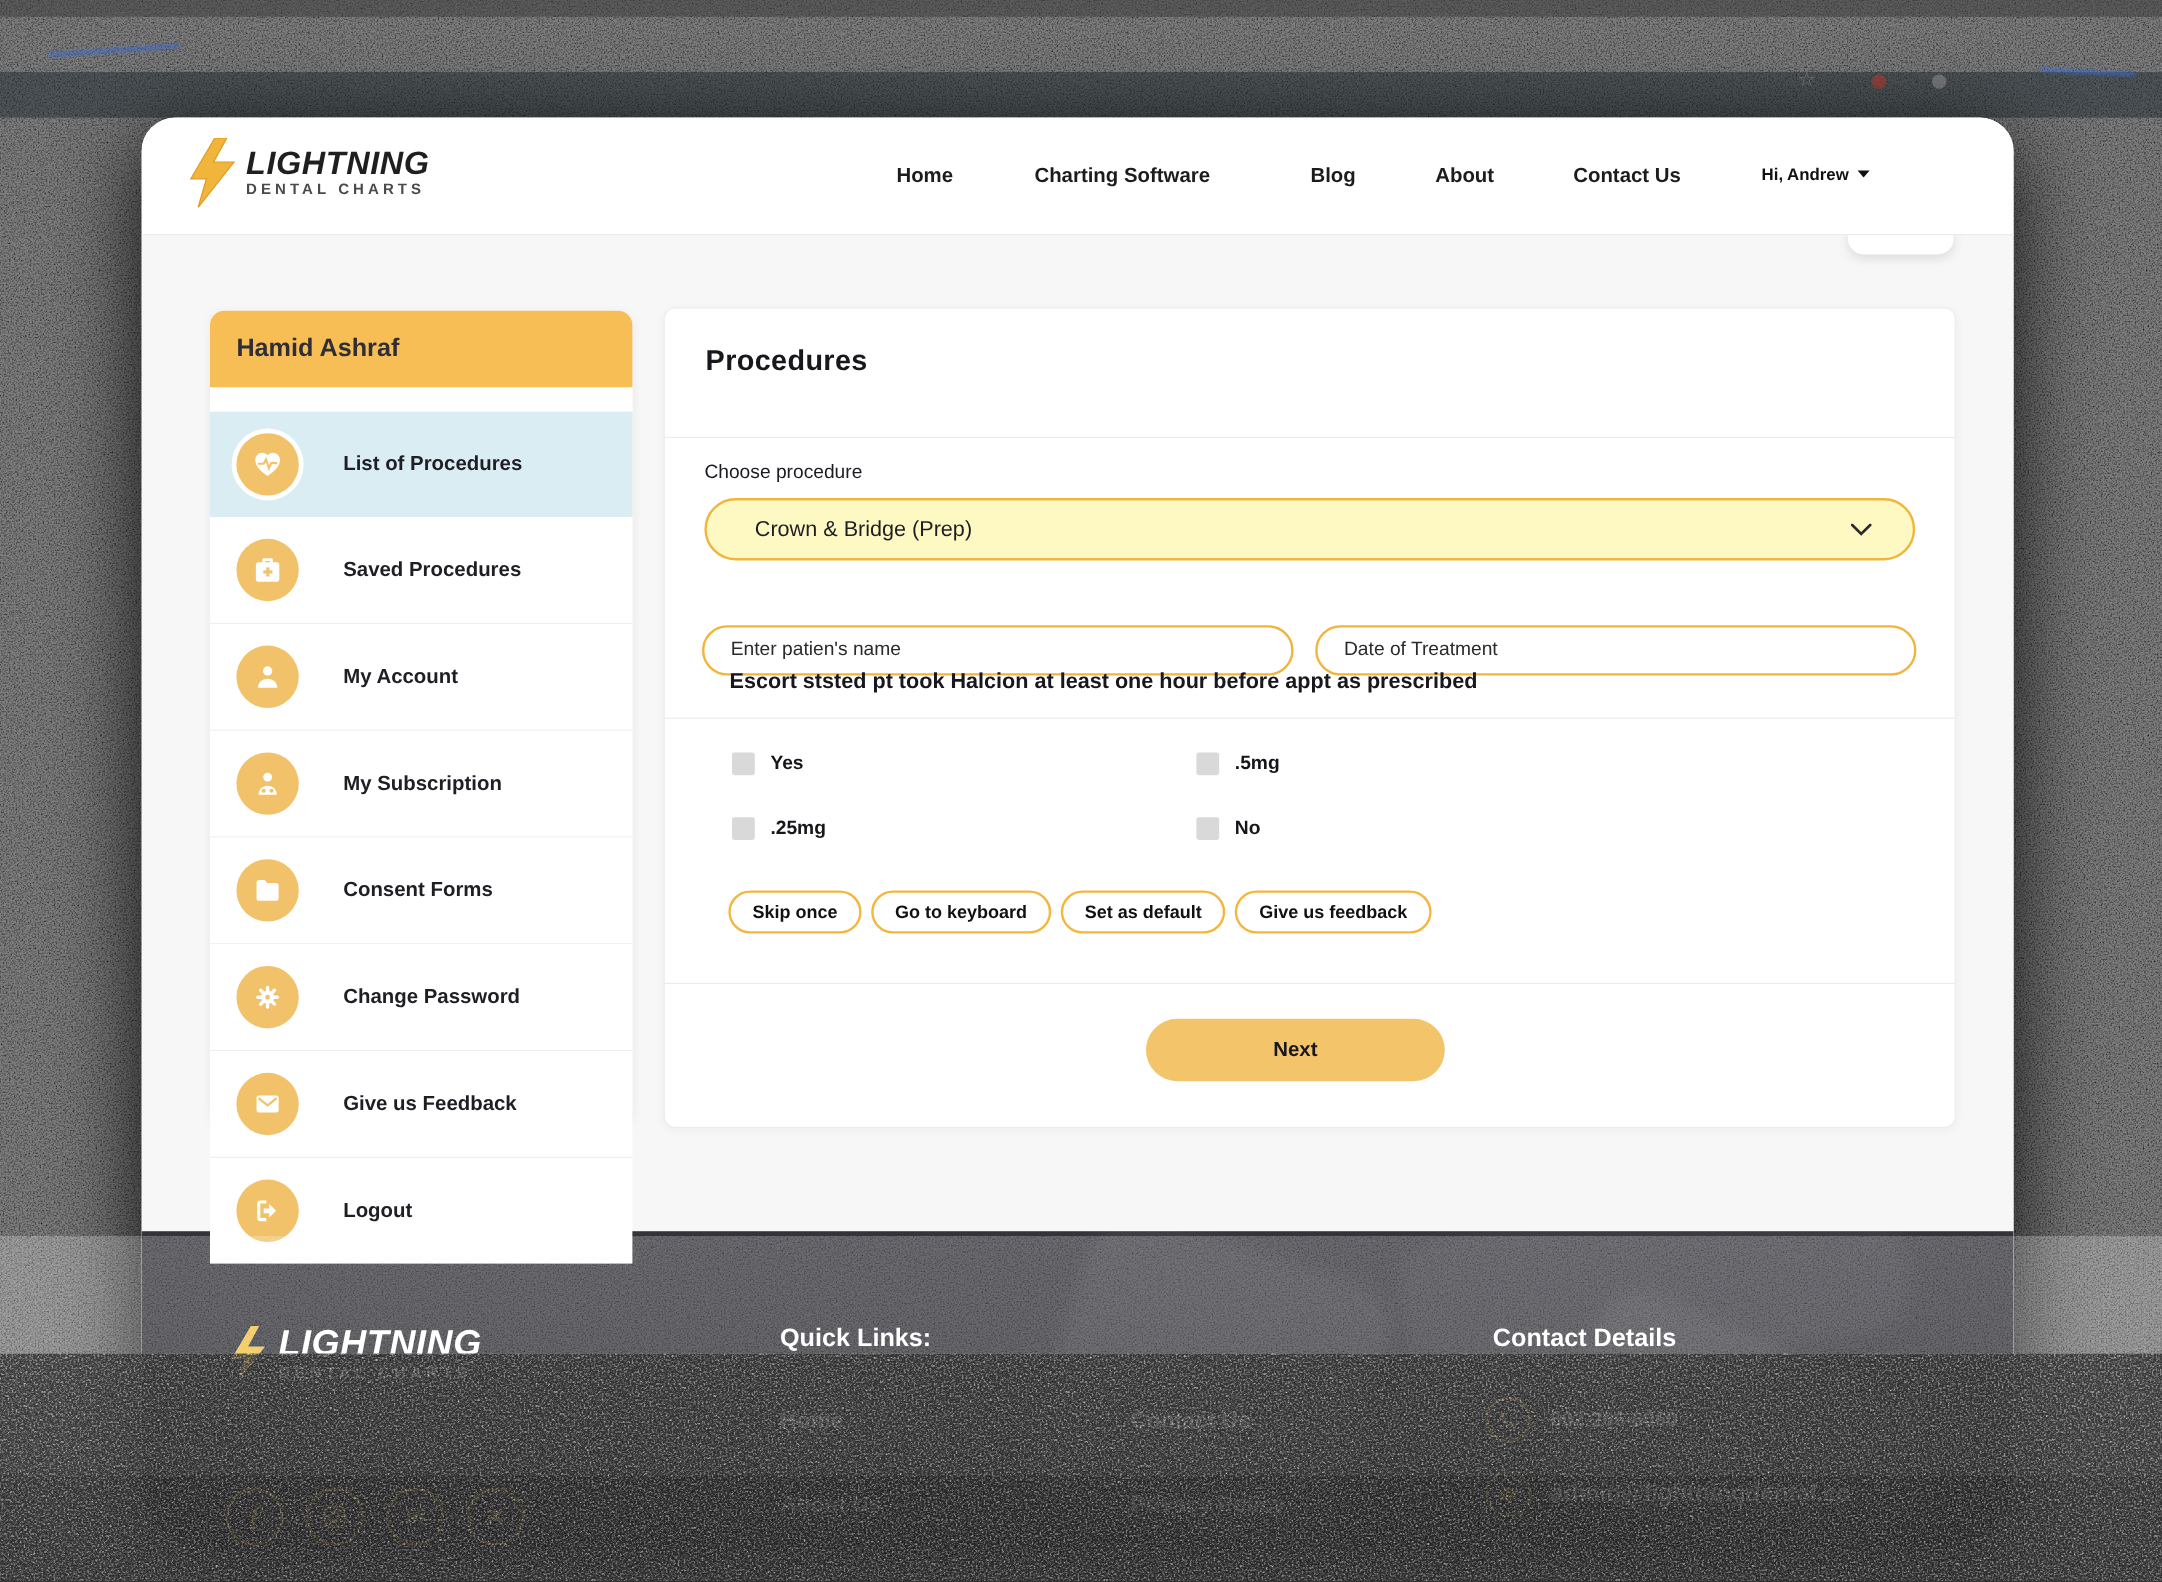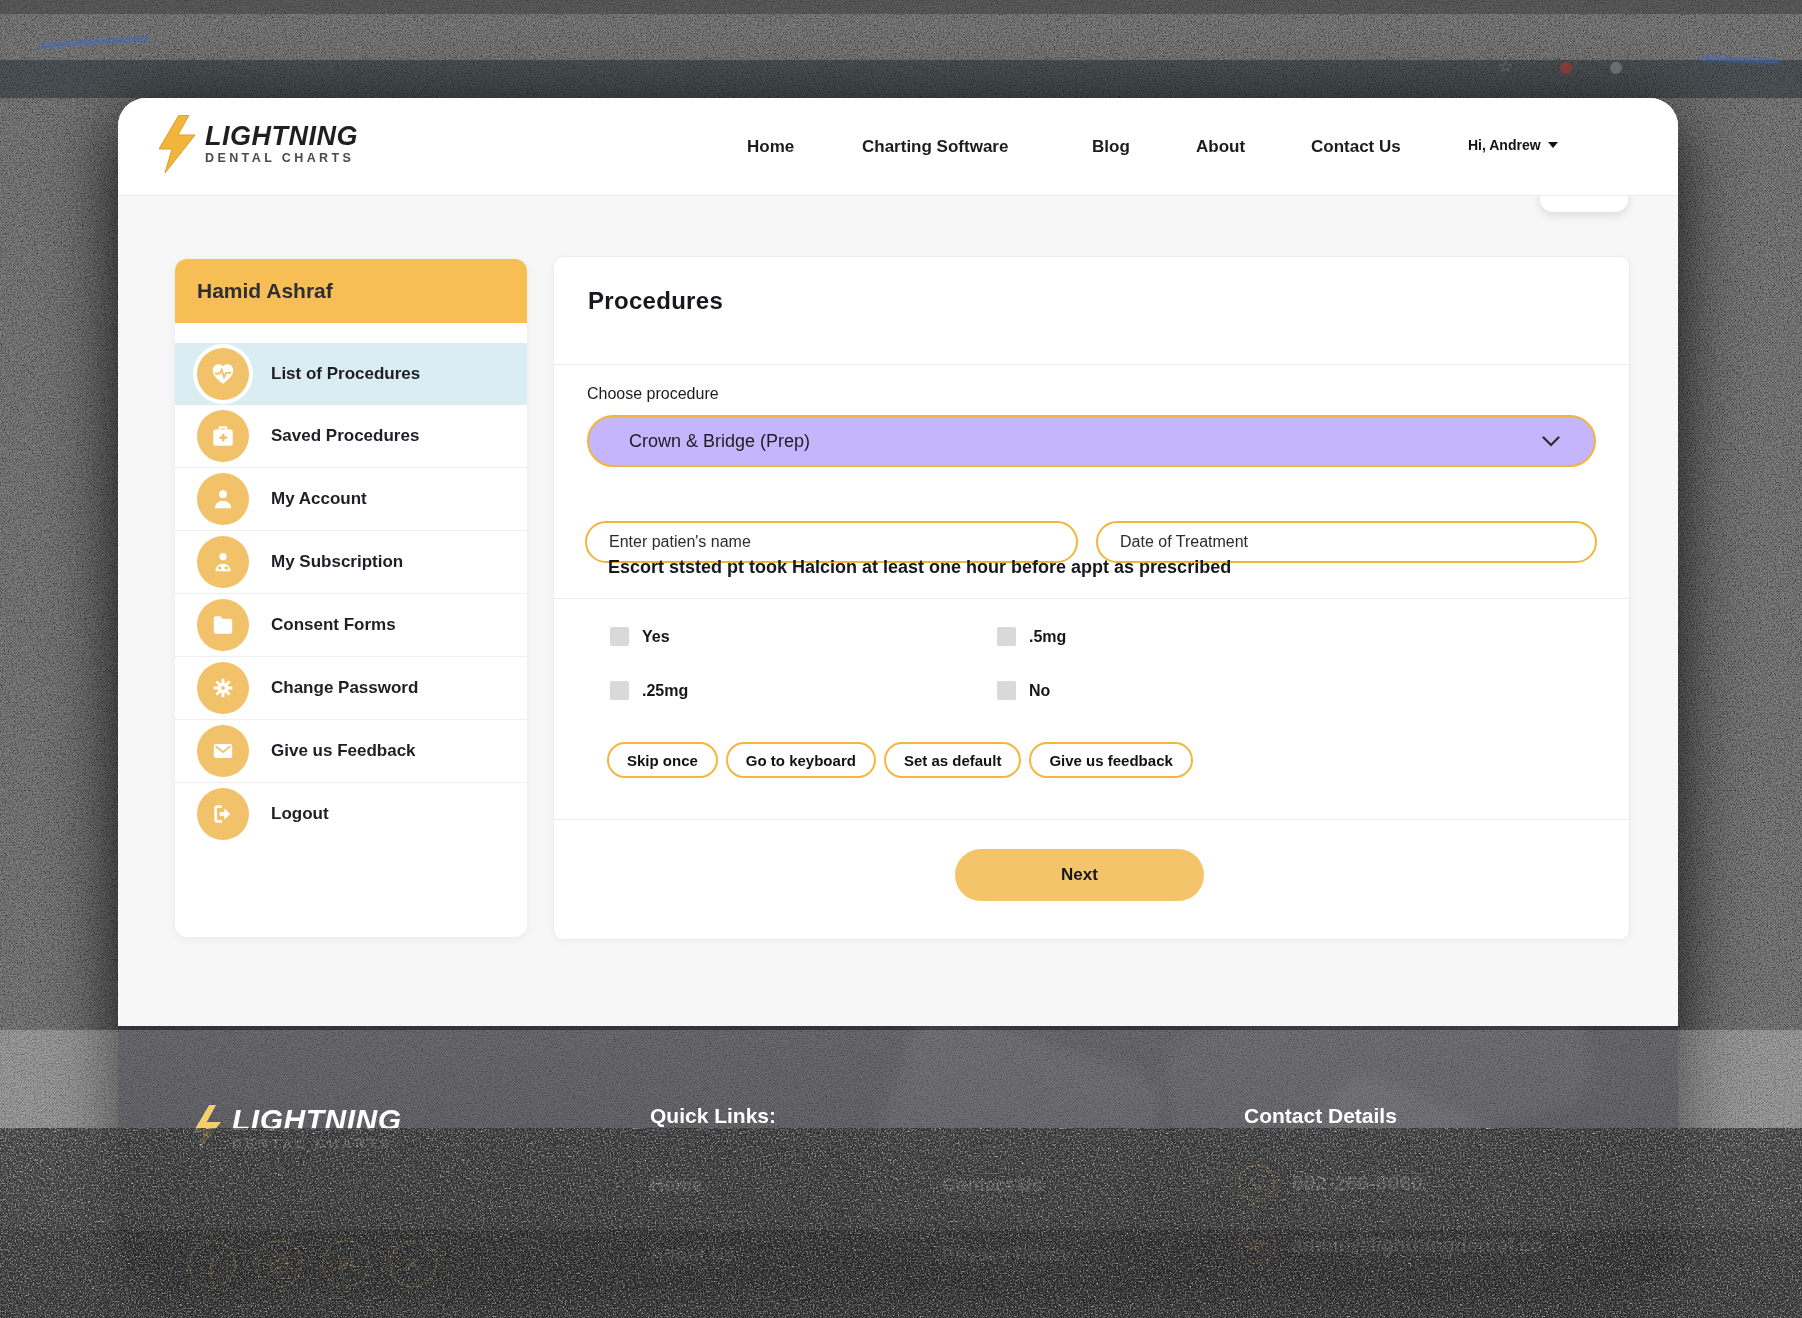--- a/index.html
+++ b/index.html
@@ -21,33 +21,33 @@
   .caret{display:inline-block;margin-left:7px;width:0;height:0;border-left:5px solid transparent;border-right:5px solid transparent;border-top:6px solid #111;vertical-align:2px;}
   .dropdown-hint{position:absolute;left:1422px;top:88px;width:88px;height:26px;background:#fff;border-radius:14px;box-shadow:0 3px 10px rgba(0,0,0,.12);z-index:4;}
   
   .content-bg{position:absolute;left:0;top:97px;right:0;height:831px;background:#f7f7f8;}
   
   .sidebar{position:absolute;left:57px;top:161px;width:352px;height:678px;background:#fff;border-radius:12px;
     box-shadow:0 2px 10px rgba(0,0,0,.06);z-index:3;}
   .sb-head{height:64px;background:#F6BE55;border-radius:12px 12px 0 0;display:flex;align-items:center;padding-left:22px;}
   .sb-head span{font-size:21px;font-weight:800;color:#2f2e36;}
   .sb-gap{height:20px;background:#fff;}
-  .sb-item{height:62px;display:flex;align-items:center;gap:22px;padding-left:22px;border-bottom:1px solid #efefef;background:#fff;cursor:pointer;}
+  .sb-item{height:88px;display:flex;align-items:center;gap:37px;padding-left:22px;border-bottom:1px solid #efefef;background:#fff;cursor:pointer;}
   .sb-item.active{background:#D9EDF3;border-bottom:none;}
   .sb-icon{width:52px;height:52px;border-radius:50%;background:#F2C26A;display:flex;align-items:center;justify-content:center;flex:0 0 52px;}
   .sb-item.active .sb-icon{box-shadow:0 0 0 4px #fff;}
   .sb-label{font-size:17px;font-weight:600;color:#1e1e24;}
   
   .card{position:absolute;left:435px;top:158px;width:1075px;height:682px;background:#fff;border:1px solid #ececec;
     border-radius:10px;box-shadow:0 2px 8px rgba(0,0,0,.04);z-index:3;}
   .card-title{position:absolute;left:34px;top:30px;font-size:24px;font-weight:700;color:#17171d;letter-spacing:.3px;}
   .div1{position:absolute;left:0;right:0;top:107px;height:1px;background:#ececec;}
   .choose-label{position:absolute;left:33px;top:128px;font-size:16px;font-weight:500;color:#1b1b22;}
   .proc-select{position:absolute;left:33px;top:158px;width:1009px;height:52px;border:2px solid #F2B53C;border-radius:27px;
-    background:#c4b5fd;display:flex;align-items:center;box-sizing:border-box;padding:0 34px 0 40px;cursor:pointer;}
+    background:#fef9c3;display:flex;align-items:center;box-sizing:border-box;padding:0 34px 0 40px;cursor:pointer;}
   .proc-select .val{font-size:18px;font-weight:500;color:#1d1d22;flex:1;}
   .pill-input{position:absolute;top:240px;height:42px;border:2px solid #F2B53C;border-radius:22px;box-sizing:border-box;
     background:#fff;padding:0 22px;font-size:16px;font-weight:500;color:#222;font-family:"Liberation Sans",sans-serif;outline:none;margin-top:24px;}
   .pill-input::placeholder{color:#2b2b2b;opacity:1;}
   .inp1{left:31px;width:493px;}
   .inp2{left:542px;width:501px;}
   .instruction{position:absolute;left:54px;top:300px;font-size:18px;font-weight:600;color:#17171d;}
   .div2{position:absolute;left:0;right:0;top:341px;height:1px;background:#ececec;}
   .opt{position:absolute;display:flex;align-items:center;gap:13px;cursor:pointer;}
   .opt .box{width:19px;height:19px;background:#d9d9d9;border-radius:2px;}
@@ -64,21 +64,21 @@
   .f-logo{position:absolute;left:72px;top:78px;display:flex;align-items:center;gap:8px;}
   .f-logo .bolt{width:34px;height:50px;}
   .f-logo .l1{font-size:30px;font-weight:800;font-style:italic;color:#fff;line-height:30px;letter-spacing:.5px;}
   .f-logo .l2{font-size:13px;font-weight:600;letter-spacing:4px;color:#e8e8e8;line-height:18px;}
   .f-h{position:absolute;top:78px;font-size:21px;font-weight:800;color:#fff;}
   .ql-heading{left:532px;}
   .cd-heading{left:1126px;}
   .f-link{position:absolute;font-size:19px;font-weight:600;color:#f2f2f2;cursor:pointer;white-space:nowrap;}
   .contact-row{position:absolute;display:flex;align-items:center;gap:16px;cursor:pointer;}
   .c-ic{width:38px;height:38px;border-radius:50%;border:2px solid #C9A23E;box-sizing:border-box;display:flex;align-items:center;justify-content:center;}
-  .c-tx{font-size:21px;font-weight:600;color:#f3f3f3;white-space:nowrap;}
+  .c-tx{font-size:17px;font-weight:600;color:#f3f3f3;white-space:nowrap;}
   .social{position:absolute;left:70px;top:214px;display:flex;gap:19px;opacity:.85;}
   .soc{width:48px;height:48px;border-radius:50%;border:2px solid #B8932F;box-sizing:border-box;display:flex;align-items:center;justify-content:center;
     color:#C9A23E;font-size:22px;font-weight:700;cursor:pointer;}
   
   .scribble{position:absolute;height:4px;border-radius:3px;background:#3b6bd6;filter:blur(1.5px);opacity:.55;z-index:1;}
   .chip{position:absolute;z-index:1;opacity:.65;}
 </style>
 </head>
 <body>
 

